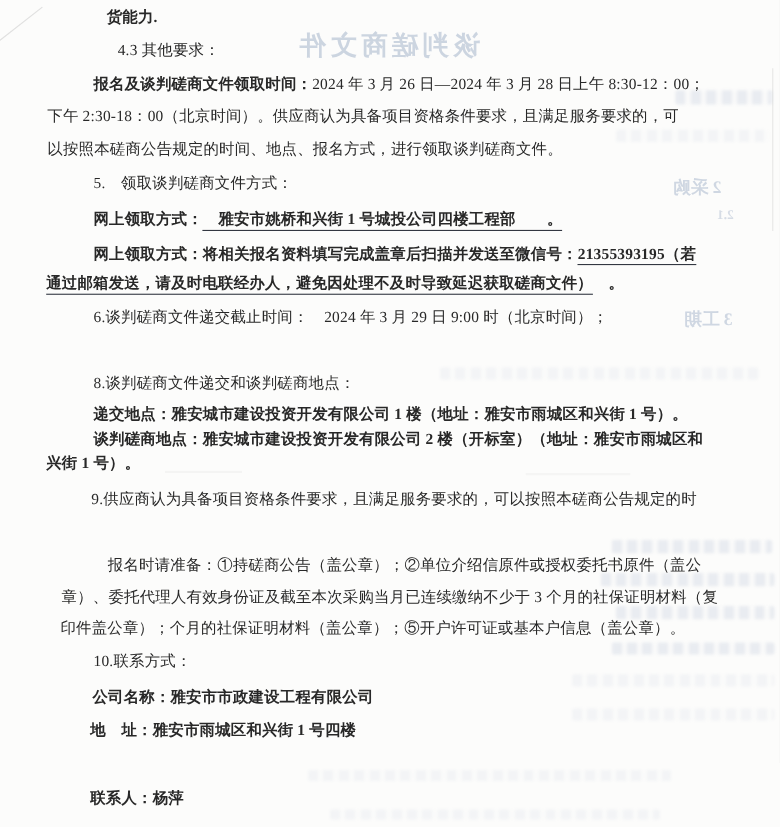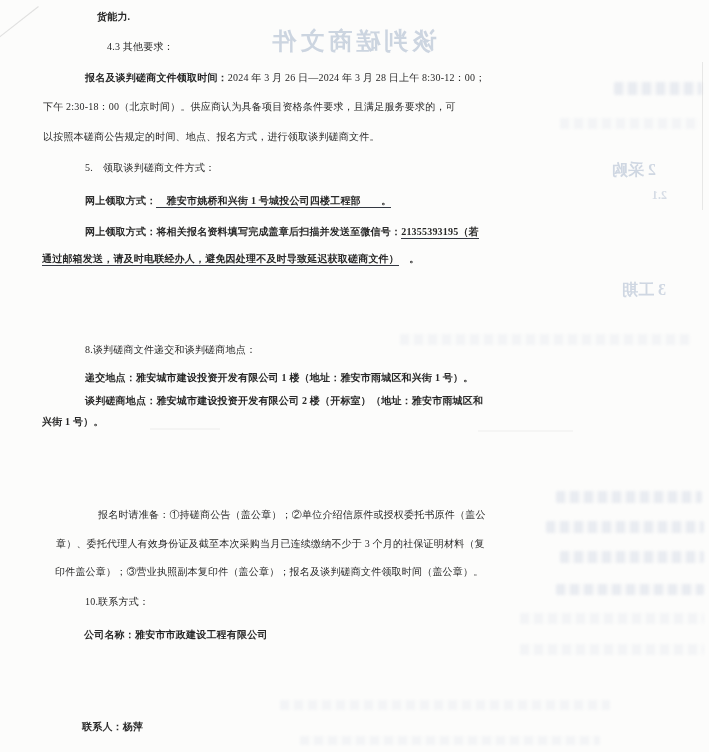--- a/index.html
+++ b/index.html
@@ -7,21 +7,21 @@
     position:relative;
     width:709px;height:752px;
     background:#fcfcfb;
     overflow:hidden;
     font-family:"Liberation Serif","DejaVu Serif",serif;
     color:#282828;
   }
   .ln{
     position:absolute;
     white-space:nowrap;
-    font-size:10px;
+    font-size:14px;
     line-height:20px;
     letter-spacing:0.2px;
   }
   .b{font-weight:bold;}
   .u{border-bottom:1.3px solid #333842;padding-bottom:1px;}
   
   .bleed{
     position:absolute;
     color:#bdc8d8;
     font-weight:bold;
@@ -78,29 +78,32 @@
   <div class="ln" style="left:43px;top:97px"><span>下午 2:30-18：00（北京时间）。供应商认为具备项目资格条件要求，且满足服务要求的，可</span></div>
   <div class="ln" style="left:43px;top:127px"><span>以按照本磋商公告规定的时间、地点、报名方式，进行领取谈判磋商文件。</span></div>
 
   <div class="ln" style="left:85px;top:158px"><span>5.　领取谈判磋商文件方式：</span></div>
 
   <div class="ln b" style="left:85px;top:191px"><span>网上领取方式：</span><span class="u">　雅安市姚桥和兴街 1 号城投公司四楼工程部　　。</span></div>
 
   <div class="ln b" style="left:85px;top:222px"><span>网上领取方式：将相关报名资料填写完成盖章后扫描并发送至微信号：</span><span class="u">21355393195（若</span></div>
   <div class="ln b" style="left:42px;top:249px"><span class="u">通过邮箱发送，请及时电联经办人，避免因处理不及时导致延迟获取磋商文件）</span><span>　。</span></div>
 
+  <div class="ln" style="left:85px;top:280px"><span>6.谈判磋商文件递交截止时间：　2024 年 3 月 29 日 9:00 时（北京时间）；</span></div>
   <div class="ln" style="left:85px;top:340px"><span>8.谈判磋商文件递交和谈判磋商地点：</span></div>
 
   <div class="ln b" style="left:85px;top:368px"><span>递交地点：雅安城市建设投资开发有限公司 1 楼（地址：雅安市雨城区和兴街 1 号）。</span></div>
   <div class="ln b" style="left:85px;top:391px"><span>谈判磋商地点：雅安城市建设投资开发有限公司 2 楼（开标室）（地址：雅安市雨城区和</span></div>
   <div class="ln b" style="left:42px;top:412px"><span>兴街 1 号）。</span></div>
 
+  <div class="ln" style="left:83px;top:445px"><span>9.供应商认为具备项目资格条件要求，且满足服务要求的，可以按照本磋商公告规定的时</span></div>
 
   <div class="ln" style="left:98px;top:505px"><span>报名时请准备：①持磋商公告（盖公章）；②单位介绍信原件或授权委托书原件（盖公</span></div>
   <div class="ln" style="left:56px;top:534px"><span>章）、委托代理人有效身份证及截至本次采购当月已连续缴纳不少于 3 个月的社保证明材料（复</span></div>
-  <div class="ln" style="left:55px;top:562px"><span>印件盖公章）；③营业执照副本复印件（盖公章）；报名及谈判磋商文件领取时间（盖公章）。</span></div>
+  <div class="ln" style="left:55px;top:562px"><span>印件盖公章）；个月的社保证明材料（盖公章）；⑤开户许可证或基本户信息（盖公章）。</span></div>
 
   <div class="ln" style="left:85px;top:592px"><span>10.联系方式：</span></div>
 
   <div class="ln b" style="left:84px;top:625px"><span>公司名称：雅安市市政建设工程有限公司</span></div>
+  <div class="ln b" style="left:82px;top:655px"><span>地　址：雅安市雨城区和兴街 1 号四楼</span></div>
   <div class="ln b" style="left:82px;top:717px"><span>联系人：杨萍</span></div>
 
 </div>
 
 </body></html>

